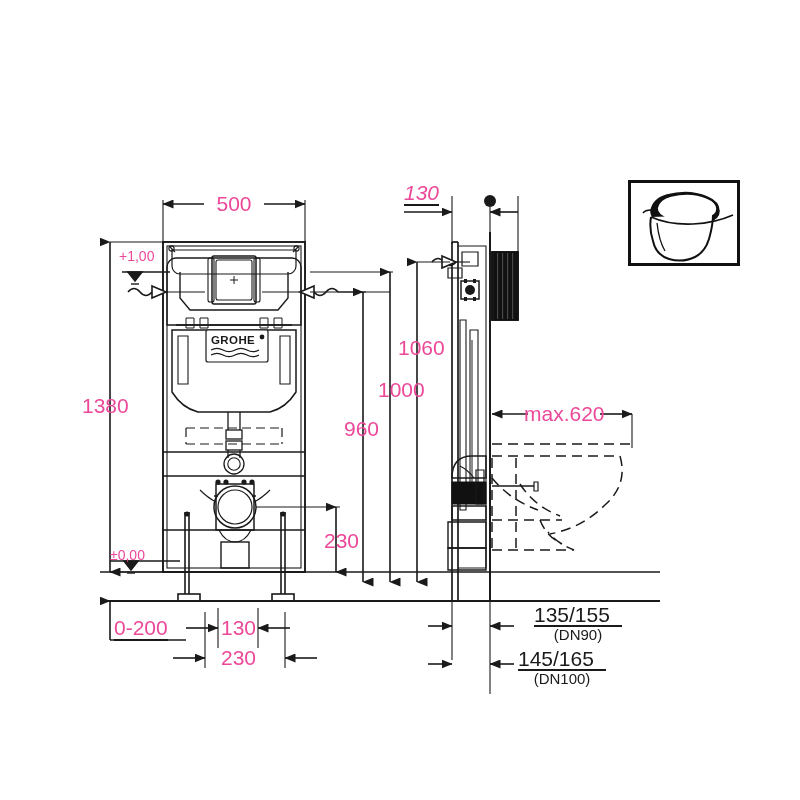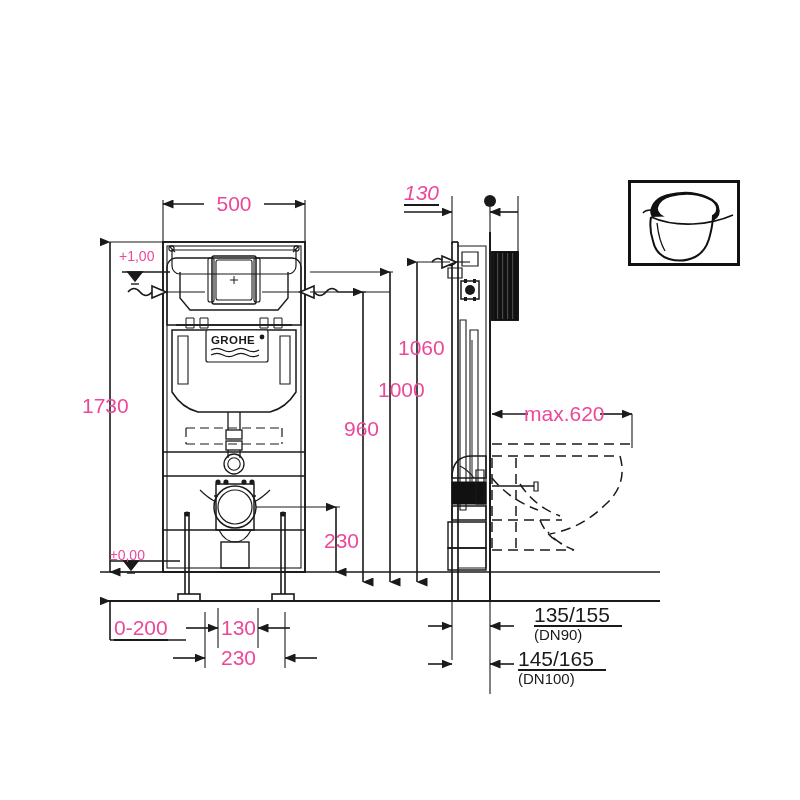--- a/index.html
+++ b/index.html
@@ -13,21 +13,21 @@
   .d22{font-size:21px;}
   .d19{font-size:14px;}
   .frac{position:absolute;text-align:center;line-height:1.06;}
   .frac .ln{display:block;font-size:21px;}
   .frac .bar{display:block;border-top:2px solid #1a1a1a;}
   .ctr{text-align:center;}
   .underln{border-bottom:2px solid #1a1a1a;padding-bottom:1px;}
   .dnwrap{position:absolute;text-align:left;line-height:1.02;}
   .dnwrap .big{display:block;font-size:21px;}
   .dnwrap .bar2{display:block;border-top:2px solid #1a1a1a;width:100%;}
-  .dnwrap .sm{display:block;font-size:15px;}
+  .dnwrap .sm{display:block;font-size:15px;text-align:center;}
   #thumbbox{position:absolute;left:628px;top:180px;width:112px;height:86px;
             border:3px solid #111;background:#fff;box-sizing:border-box;}
   #thumbbox svg{position:absolute;left:0;top:0;}
 </style>
 </head>
 <body>
 
 <div id="stage">
 
   <svg width="800" height="800" viewBox="0 0 800 800">
@@ -281,21 +281,21 @@
     </g>
 
     <g stroke="#1a1a1a" fill="none">
       <line x1="428" y1="664" x2="452" y2="664" stroke-width="1.6" marker-end="url(#ahR)"></line>
       <line x1="514" y1="664" x2="490" y2="664" stroke-width="1.6" marker-end="url(#ahR)"></line>
     </g>
   </svg>
 
   <span class="dimtxt d22 ctr" style="left:204px;top:193px;width:60px;">500</span>
 
-  <span class="dimtxt d22" style="left:82px;top:395px;">1730</span>
+  <span class="dimtxt d22" style="left:82px;top:395px;">1380</span>
 
   <span class="dimtxt d19" style="left:119px;top:249px;">+1,00</span>
 
   <span class="dimtxt d19" style="left:110px;top:548px;">±0,00</span>
 
   <span class="dimtxt d22" style="left:324px;top:530px;">230</span>
 
   <span class="dimtxt d22" style="left:344px;top:418px;">960</span>
 
   <span class="dimtxt d22" style="left:378px;top:379px;">1000</span>

